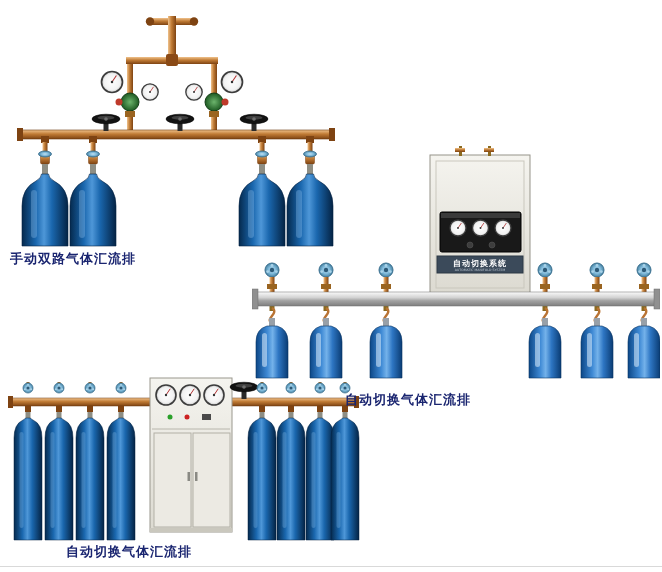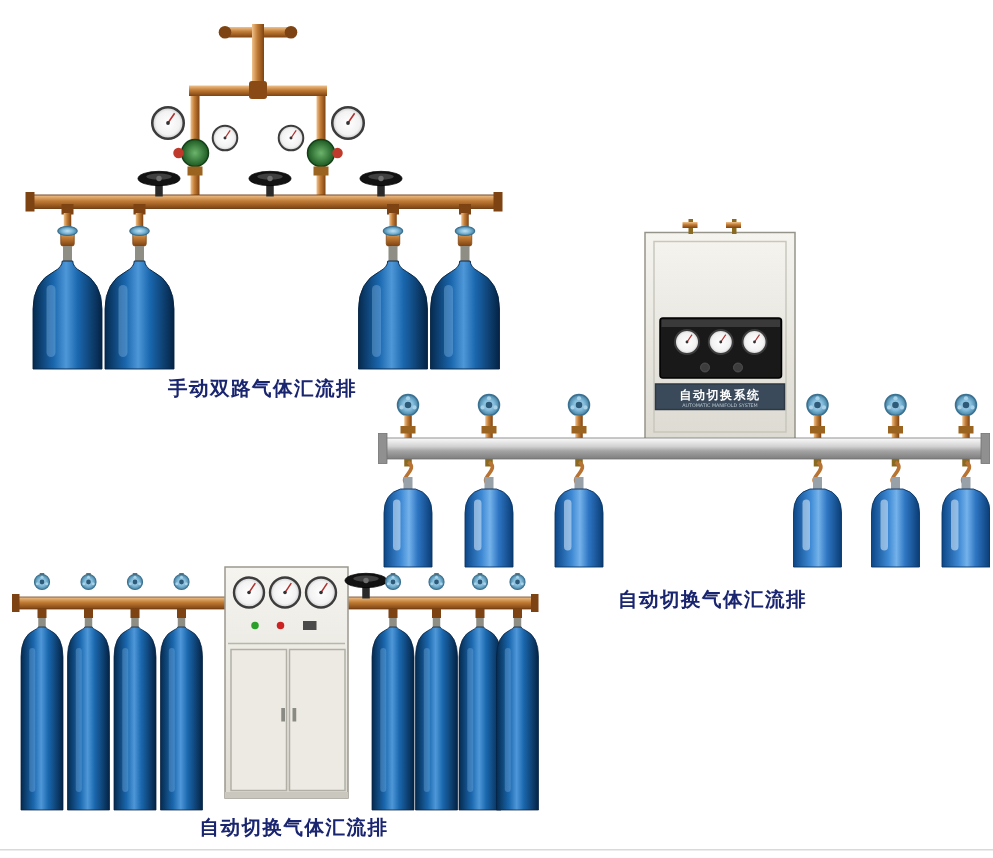--- a/index.html
+++ b/index.html
@@ -4,21 +4,21 @@
 <style>
   * { margin:0; padding:0; box-sizing:border-box; }
   html,body { background:#ffffff; }
   body { font-family:"DejaVu Sans","Liberation Sans",sans-serif; }
   .canvas { position:relative; width:662px; height:572px; background:#fff; overflow:hidden; }
   .fig-svg { position:absolute; }
   .svg1 { left:10px; top:8px; }
   .svg2 { left:252px; top:146px; }
   .svg3 { left:6px;  top:372px; }
   .caption {
-    position:absolute; text-align:center; font-weight:bold; font-size:13px;
+    position:absolute; font-weight:bold; font-size:13px;
     letter-spacing:1px; color:var(--caption-color,#1a2570);
   }
   .cap1 { left:10px;  top:250px; width:330px; }
   .cap2 { left:345px; top:391px; width:260px; }
   .cap3 { left:66px;  top:543px; width:260px; }
   .bottom-rule { position:absolute; left:0; top:566px; width:662px; height:1px; background:#d9d9d9; }
   .defs-holder { position:absolute; width:0; height:0; overflow:hidden; }
 </style>
 </head>
 <body>

